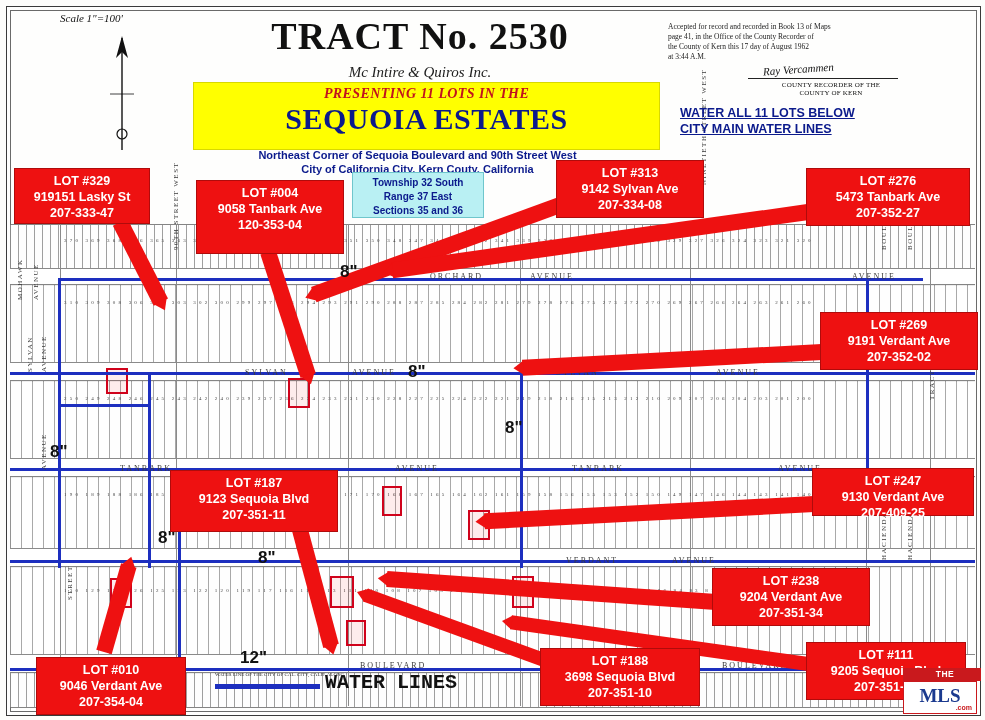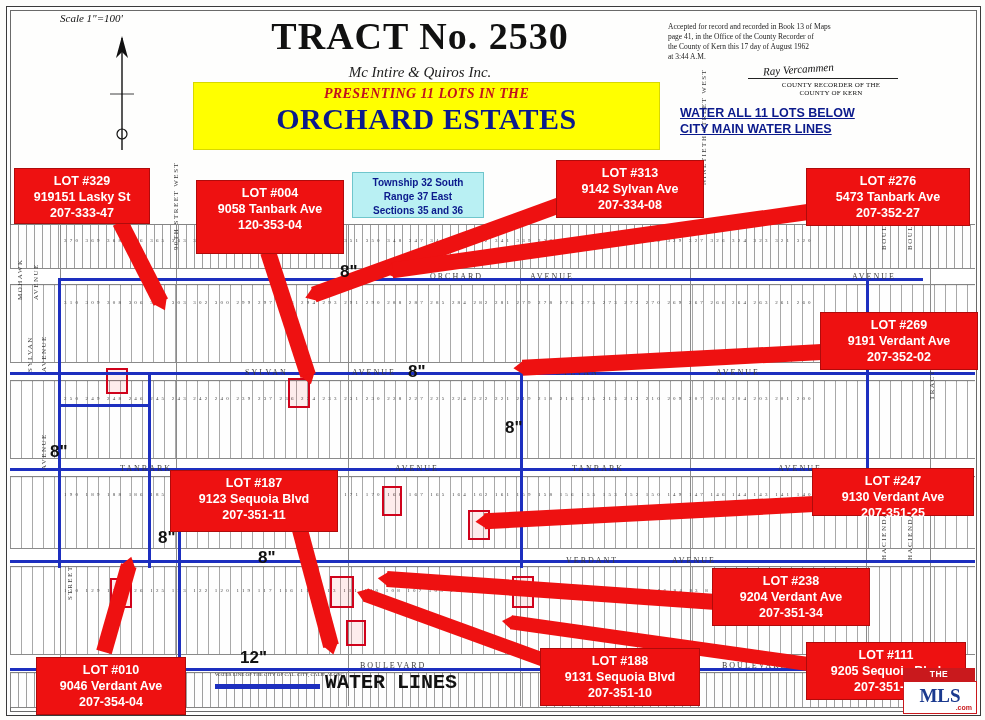--- a/index.html
+++ b/index.html
@@ -217,20 +217,21 @@
 
   
   .mls{
     position:absolute;right:10px;bottom:8px;width:72px;height:44px;z-index:60;
   }
   .mls .band{
     position:absolute;left:0;top:0;width:72px;height:13px;
     background:#c9191d;color:#fff;font-size:8.5px;font-weight:bold;
     text-align:center;line-height:13px;letter-spacing:.5px;
     font-family:"Liberation Sans", sans-serif;
+    padding-left:6px;
   }
   .mls .mark{
     position:absolute;left:0;top:13px;width:72px;height:31px;
     background:#ffffff;border:1px solid #c9191d;
     color:#1b3a8f;font-size:19px;font-weight:bold;text-align:center;
     line-height:28px;font-family:"Liberation Serif", serif;
   }
   .mls .dotcom{
     position:absolute;right:3px;bottom:1px;font-size:7px;color:#c9191d;
     font-family:"Liberation Sans", sans-serif;font-weight:bold;
@@ -347,21 +348,25 @@
     <div>the County of Kern this 17 day of August 1962</div>
     <div>at 3:44 A.M.</div>
     <div class="sig">Ray Vercammen</div>
     <div class="sigline"></div>
     <div class="sigcap">COUNTY RECORDER OF THE</div>
     <div class="sigcap" style="top:66px;">COUNTY OF KERN</div>
   </div>
 
   <div class="banner">
     <div class="l1">PRESENTING 11 LOTS IN THE</div>
-    <div class="l2">ORCHARD ESTATES</div>
+    <div class="l2">SEQUOIA ESTATES</div>
+  </div>
+  <div class="banner-sub">
+    <div>Northeast Corner of Sequoia Boulevard and 90th Street West</div>
+    <div>City of California City, Kern Couty, California</div>
   </div>
 
   <div class="waternote">
     <div>WATER   ALL 11 LOTS BELOW</div>
     <div>CITY MAIN WATER LINES</div>
   </div>
 
   <div class="township">
     <div>Township 32 South</div>
     <div>Range 37 East</div>
@@ -408,35 +413,35 @@
         <div>207-352-02</div>
       </div>
       <div class="callout" style="left: 170px; top: 470px; width: 168px; height: 62px;">
         <div>LOT #187</div>
         <div>9123 Sequoia Blvd</div>
         <div>207-351-11</div>
       </div>
       <div class="callout" style="left: 812px; top: 468px; width: 162px; height: 48px;">
         <div>LOT #247</div>
         <div>9130 Verdant Ave</div>
-        <div>207-351-25</div>
+        <div>207-409-25</div>
       </div>
       <div class="callout" style="left: 712px; top: 568px; width: 158px; height: 58px;">
         <div>LOT #238</div>
         <div>9204 Verdant Ave</div>
         <div>207-351-34</div>
       </div>
       <div class="callout" style="left: 806px; top: 642px; width: 160px; height: 58px;">
         <div>LOT #111</div>
         <div>9205 Sequoia Blvd</div>
         <div>207-351-16</div>
       </div>
       <div class="callout" style="left: 540px; top: 648px; width: 160px; height: 58px; text-align: center;">
         <div>LOT #188</div>
-        <div>9131 Sequoia Blvd</div>
+        <div>3698 Sequoia Blvd</div>
         <div>207-351-10</div>
       </div>
       <div class="callout" style="left: 36px; top: 657px; width: 150px; height: 58px;">
         <div>LOT #010</div>
         <div>9046 Verdant Ave</div>
         <div>207-354-04</div>
       </div>
     </div>
 
   <div id="pipe-labels">

